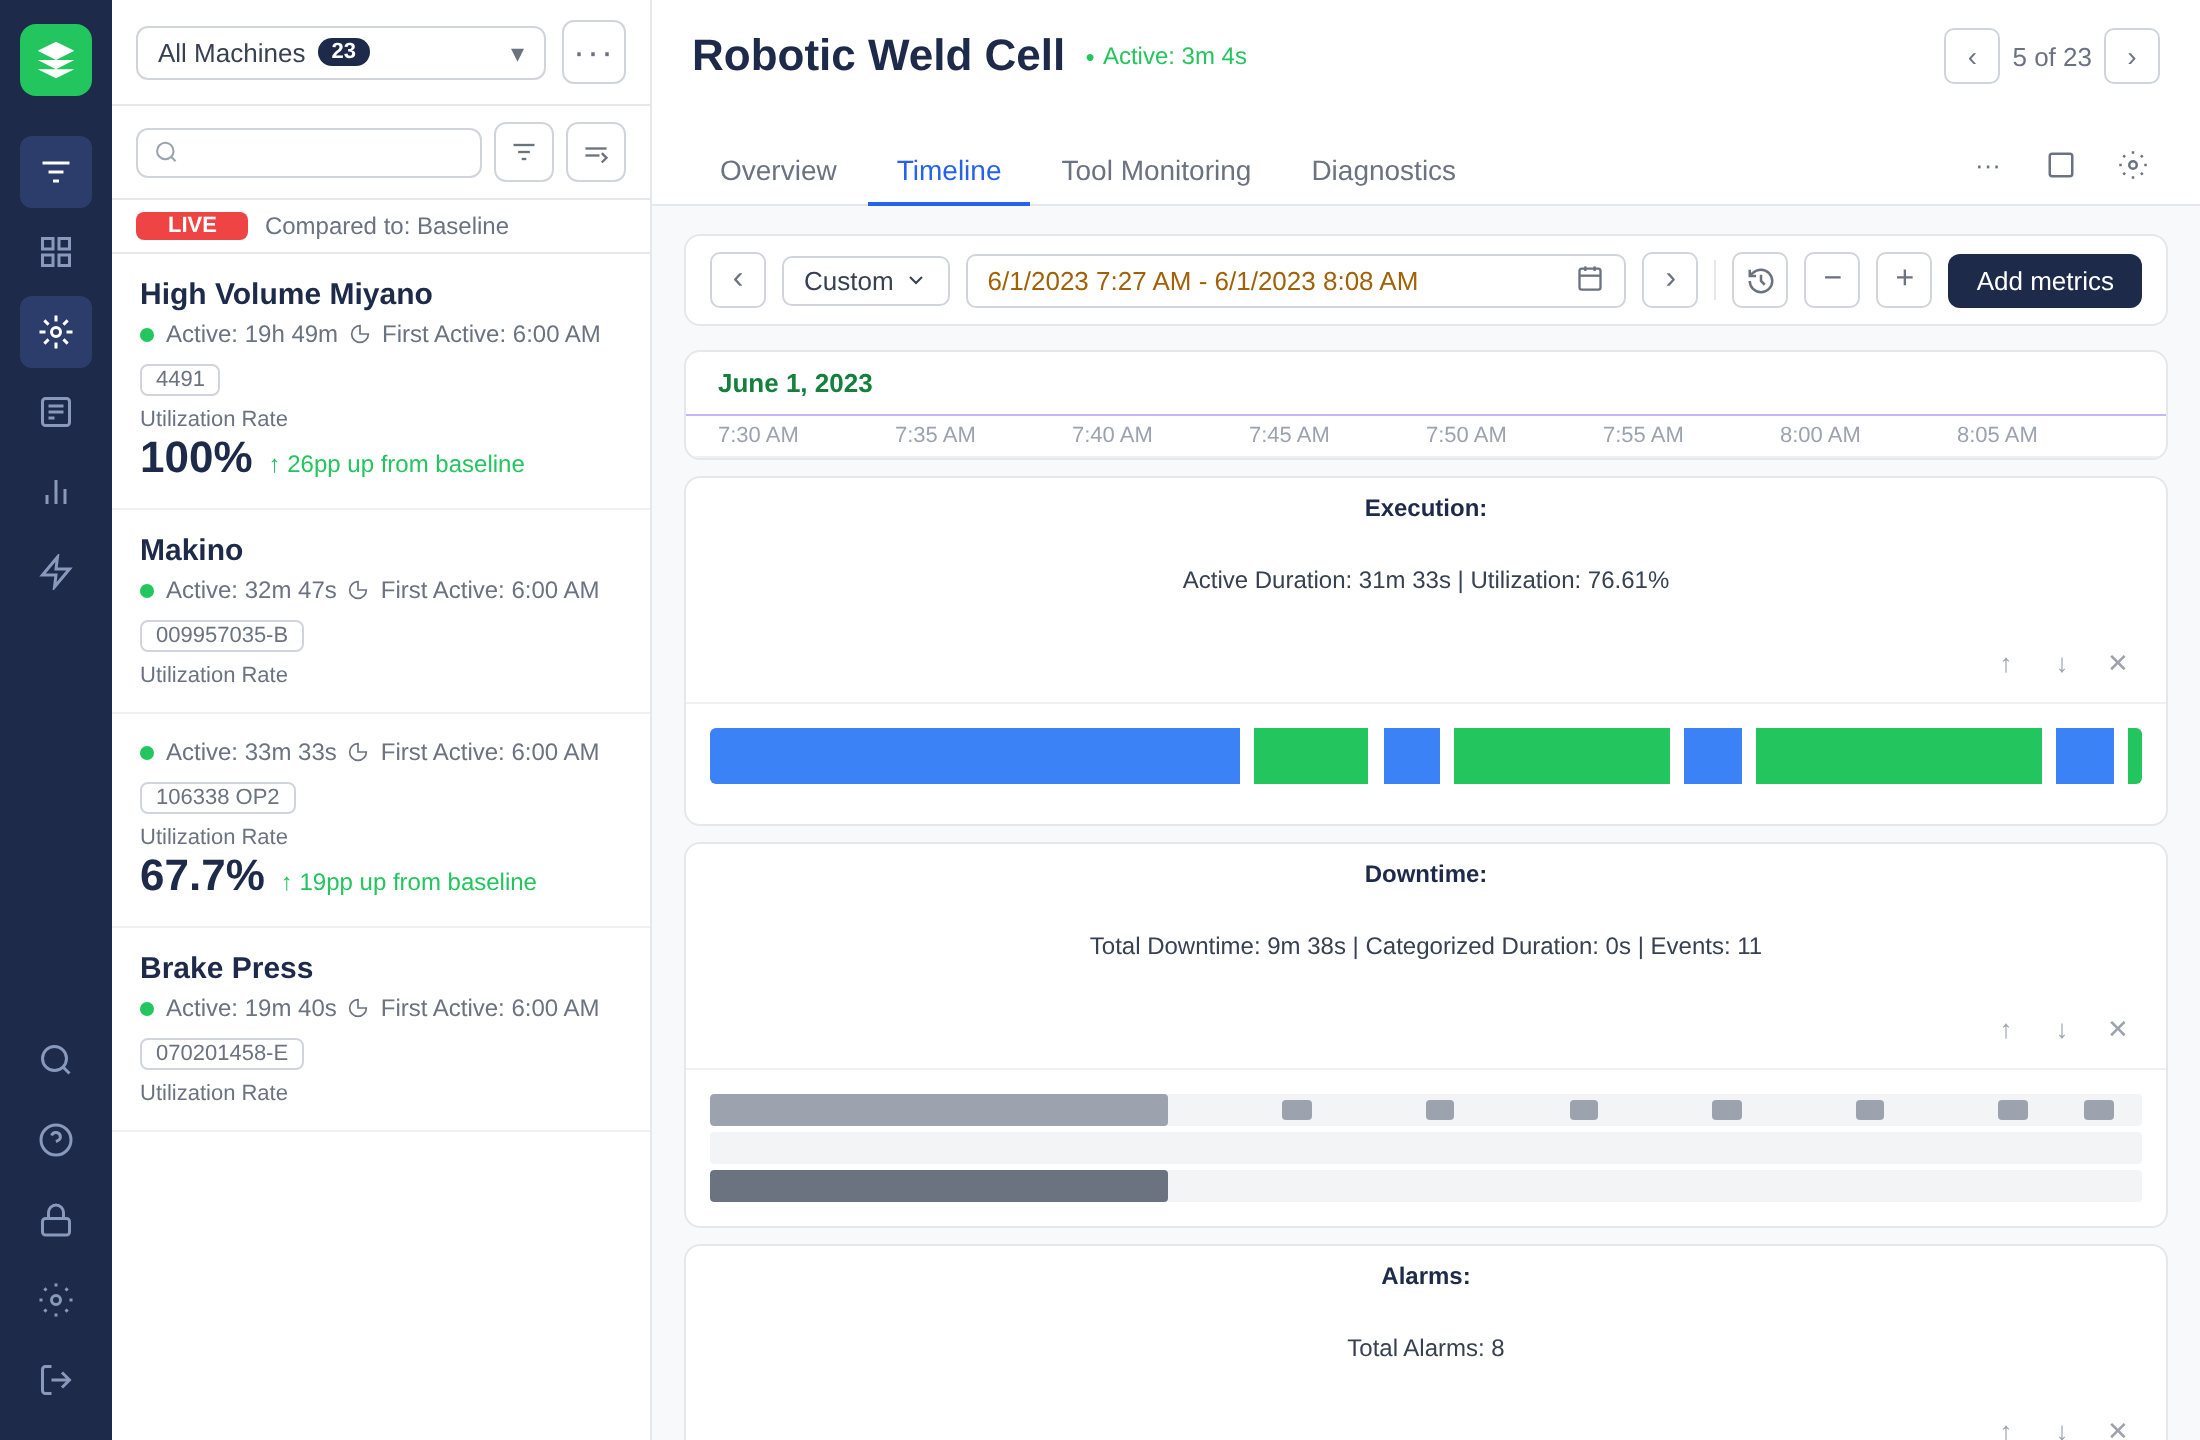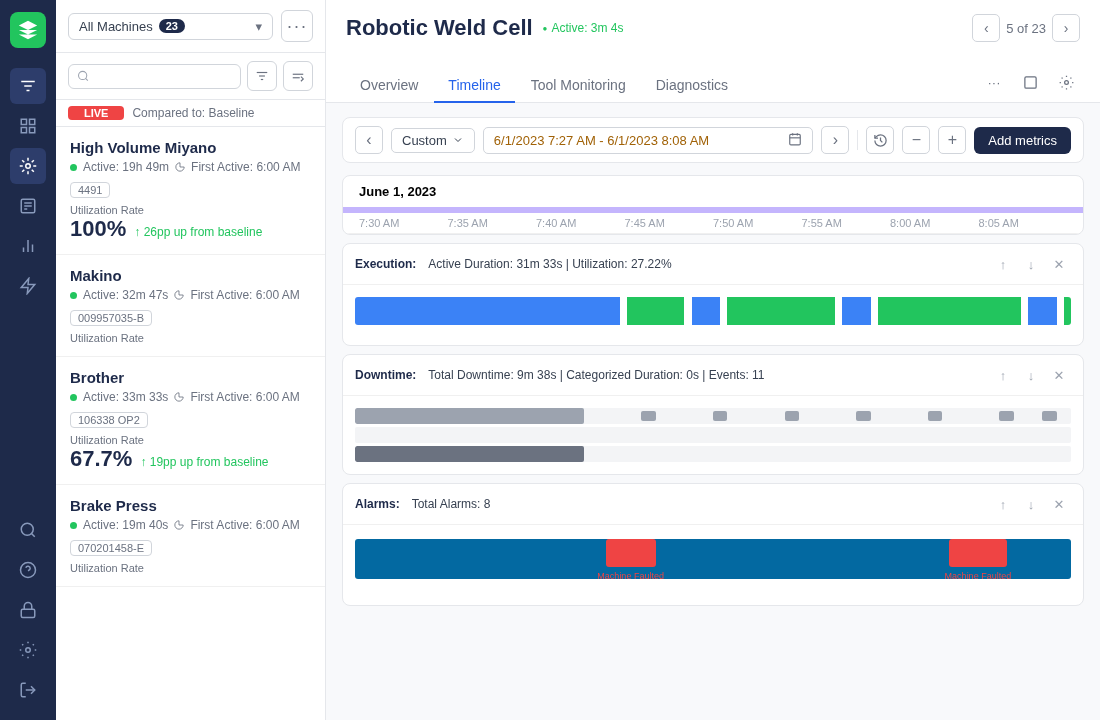--- a/index.html
+++ b/index.html
@@ -323,22 +323,22 @@
       background: #fff;
       border: 1px solid #e5e7eb;
       border-radius: 8px;
       overflow: hidden;
       margin-bottom: 8px;
     }
     .chart-date-header {
       padding: 8px 16px;
       font-size: 13px;
       font-weight: 600;
-      color: #000000;
-      border-bottom: 6px solid #c4b5fd;
+      color: #15803d;
+      border-bottom: 1px solid #c4b5fd;
     }
     .time-axis {
       display: flex;
       padding: 4px 16px;
       border-bottom: 1px solid #f0f0f0;
       font-size: 11px;
       color: #9ca3af;
       gap: 0;
     }
     .time-label { flex: 1; text-align: left; }
@@ -351,21 +351,22 @@
       margin-bottom: 8px;
       overflow: hidden;
     }
     .metric-header {
       display: flex;
       align-items: center;
       padding: 8px 12px;
       border-bottom: 1px solid #f0f0f0;
       font-size: 12px;
       color: #374151;
-      gap: 12px;
+      gap: 22px;
+      flex-direction: column;
     }
     .metric-header-title { font-weight: 600; color: #1e2a4a; }
     .metric-controls {
       margin-left: auto;
       display: flex;
       gap: 4px;
       align-items: center;
     }
     .ctrl-btn {
       width: 24px; height: 24px;
@@ -603,21 +604,20 @@
         <svg width="10" height="10" viewBox="0 0 24 24" fill="none" stroke="currentColor" stroke-width="2">
             <path d="M12 2a10 10 0 1 0 10 10H12V2z"></path>
           </svg>
         <span>First Active: 6:00 AM</span>
       </div>
       <div class="machine-tag">009957035-B</div>
       <div class="util-label">Utilization Rate</div>
     </div>
 
     <div class="machine-item">
-      <div class="machine-name">Brother</div>
       <div class="machine-status">
         <span class="status-dot"></span>
         <span>Active: 33m 33s</span>
         <svg width="10" height="10" viewBox="0 0 24 24" fill="none" stroke="currentColor" stroke-width="2">
             <path d="M12 2a10 10 0 1 0 10 10H12V2z"></path>
           </svg>
         <span>First Active: 6:00 AM</span>
       </div>
       <div class="machine-tag">106338 OP2</div>
       <div class="util-label">Utilization Rate</div>
@@ -726,21 +726,21 @@
         <div class="time-label">7:50 AM</div>
         <div class="time-label">7:55 AM</div>
         <div class="time-label">8:00 AM</div>
         <div class="time-label">8:05 AM</div>
       </div>
     </div>
 
     <div class="metric-section">
       <div class="metric-header">
         <span class="metric-header-title">Execution:</span>
-        <span>Active Duration: 31m 33s  |  Utilization: 27.22%</span>
+        <span>Active Duration: 31m 33s  |  Utilization: 76.61%</span>
         <div class="metric-controls">
           <div class="ctrl-btn">↑</div>
           <div class="ctrl-btn">↓</div>
           <div class="ctrl-btn">✕</div>
         </div>
       </div>
       <div class="metric-body">
         <div class="exec-bar-container">
 
           <div class="bar-segment" style="left:0;width:37%;background:#3b82f6;"></div>

